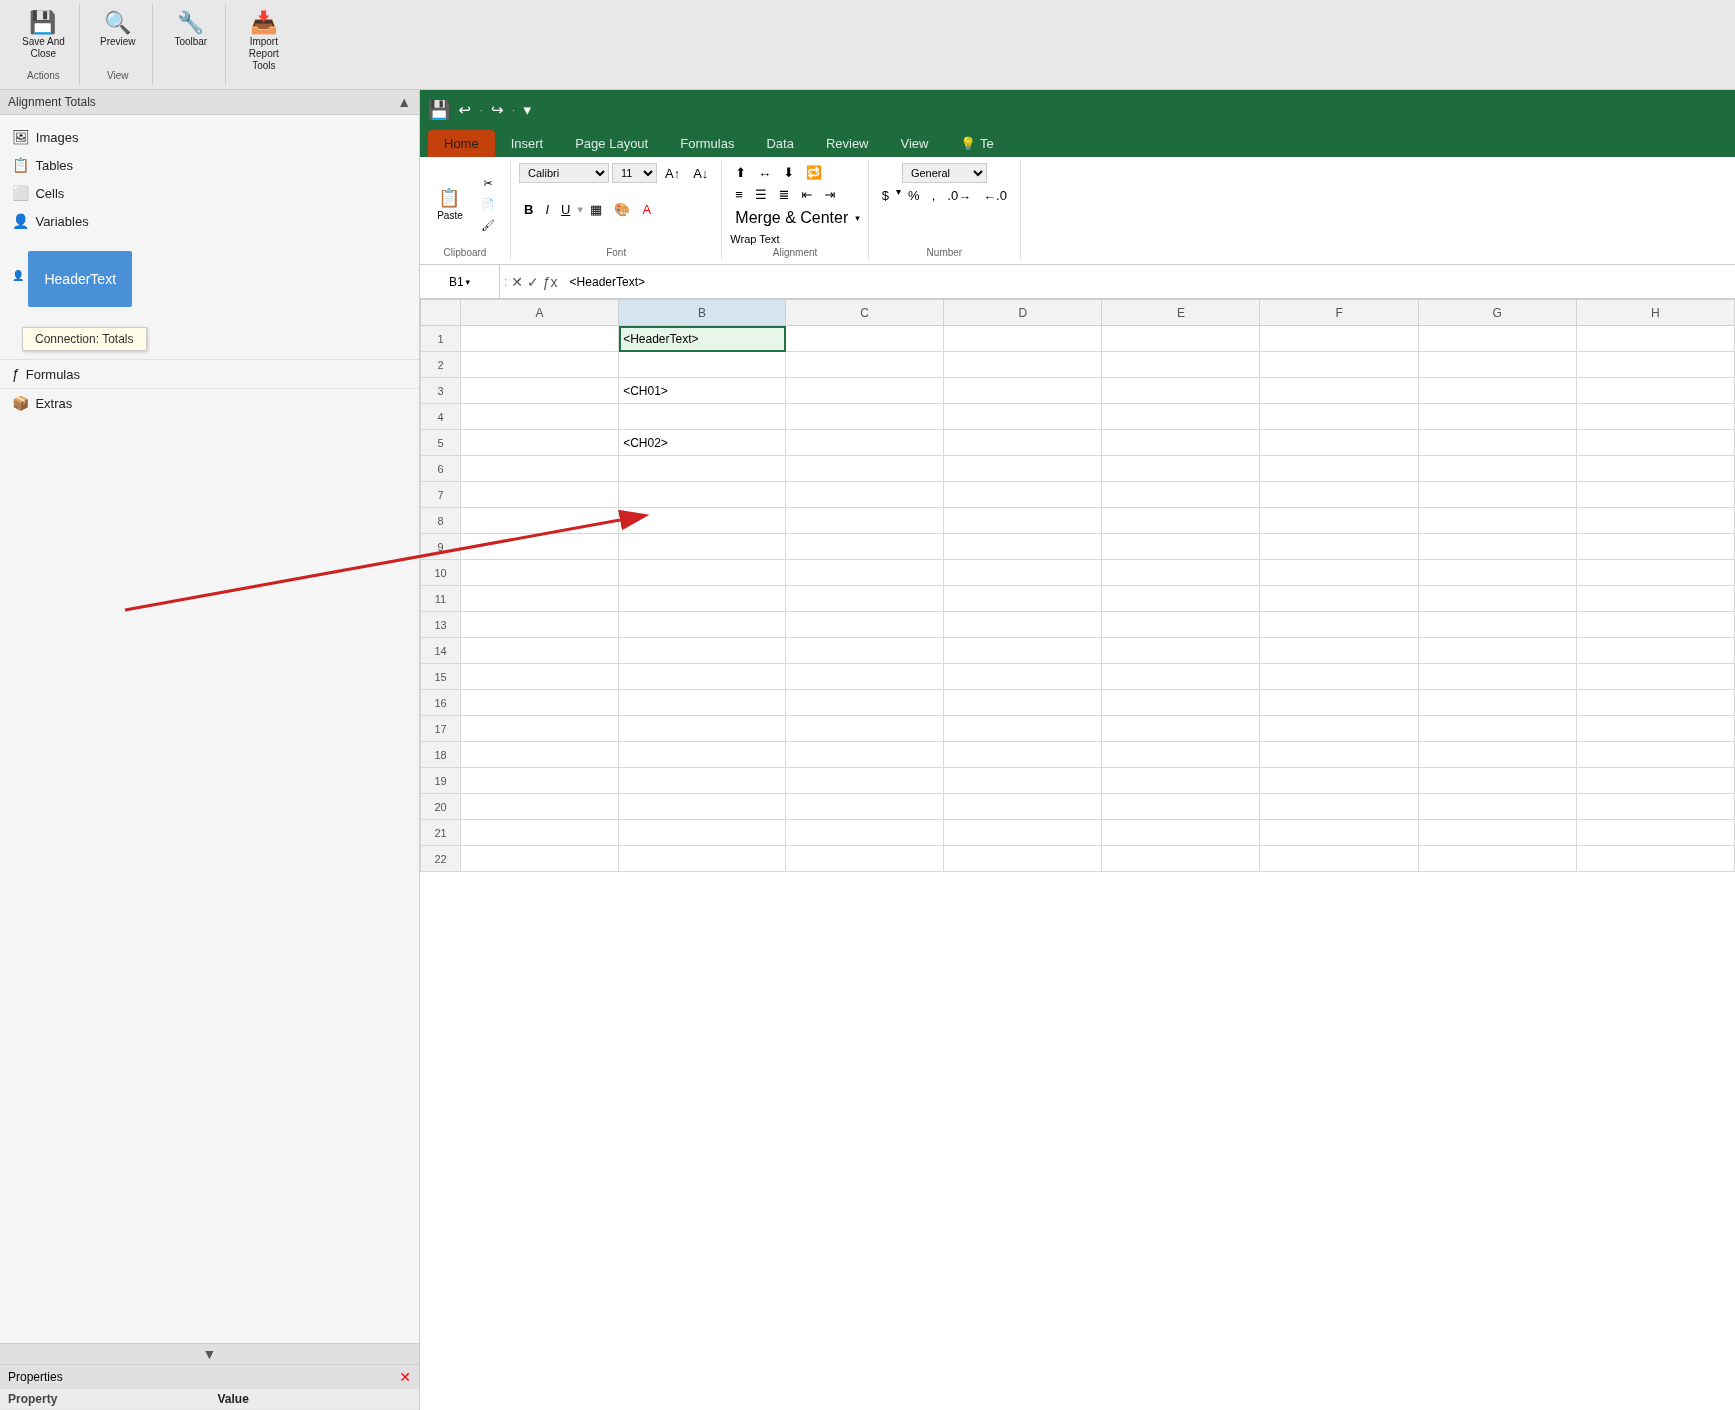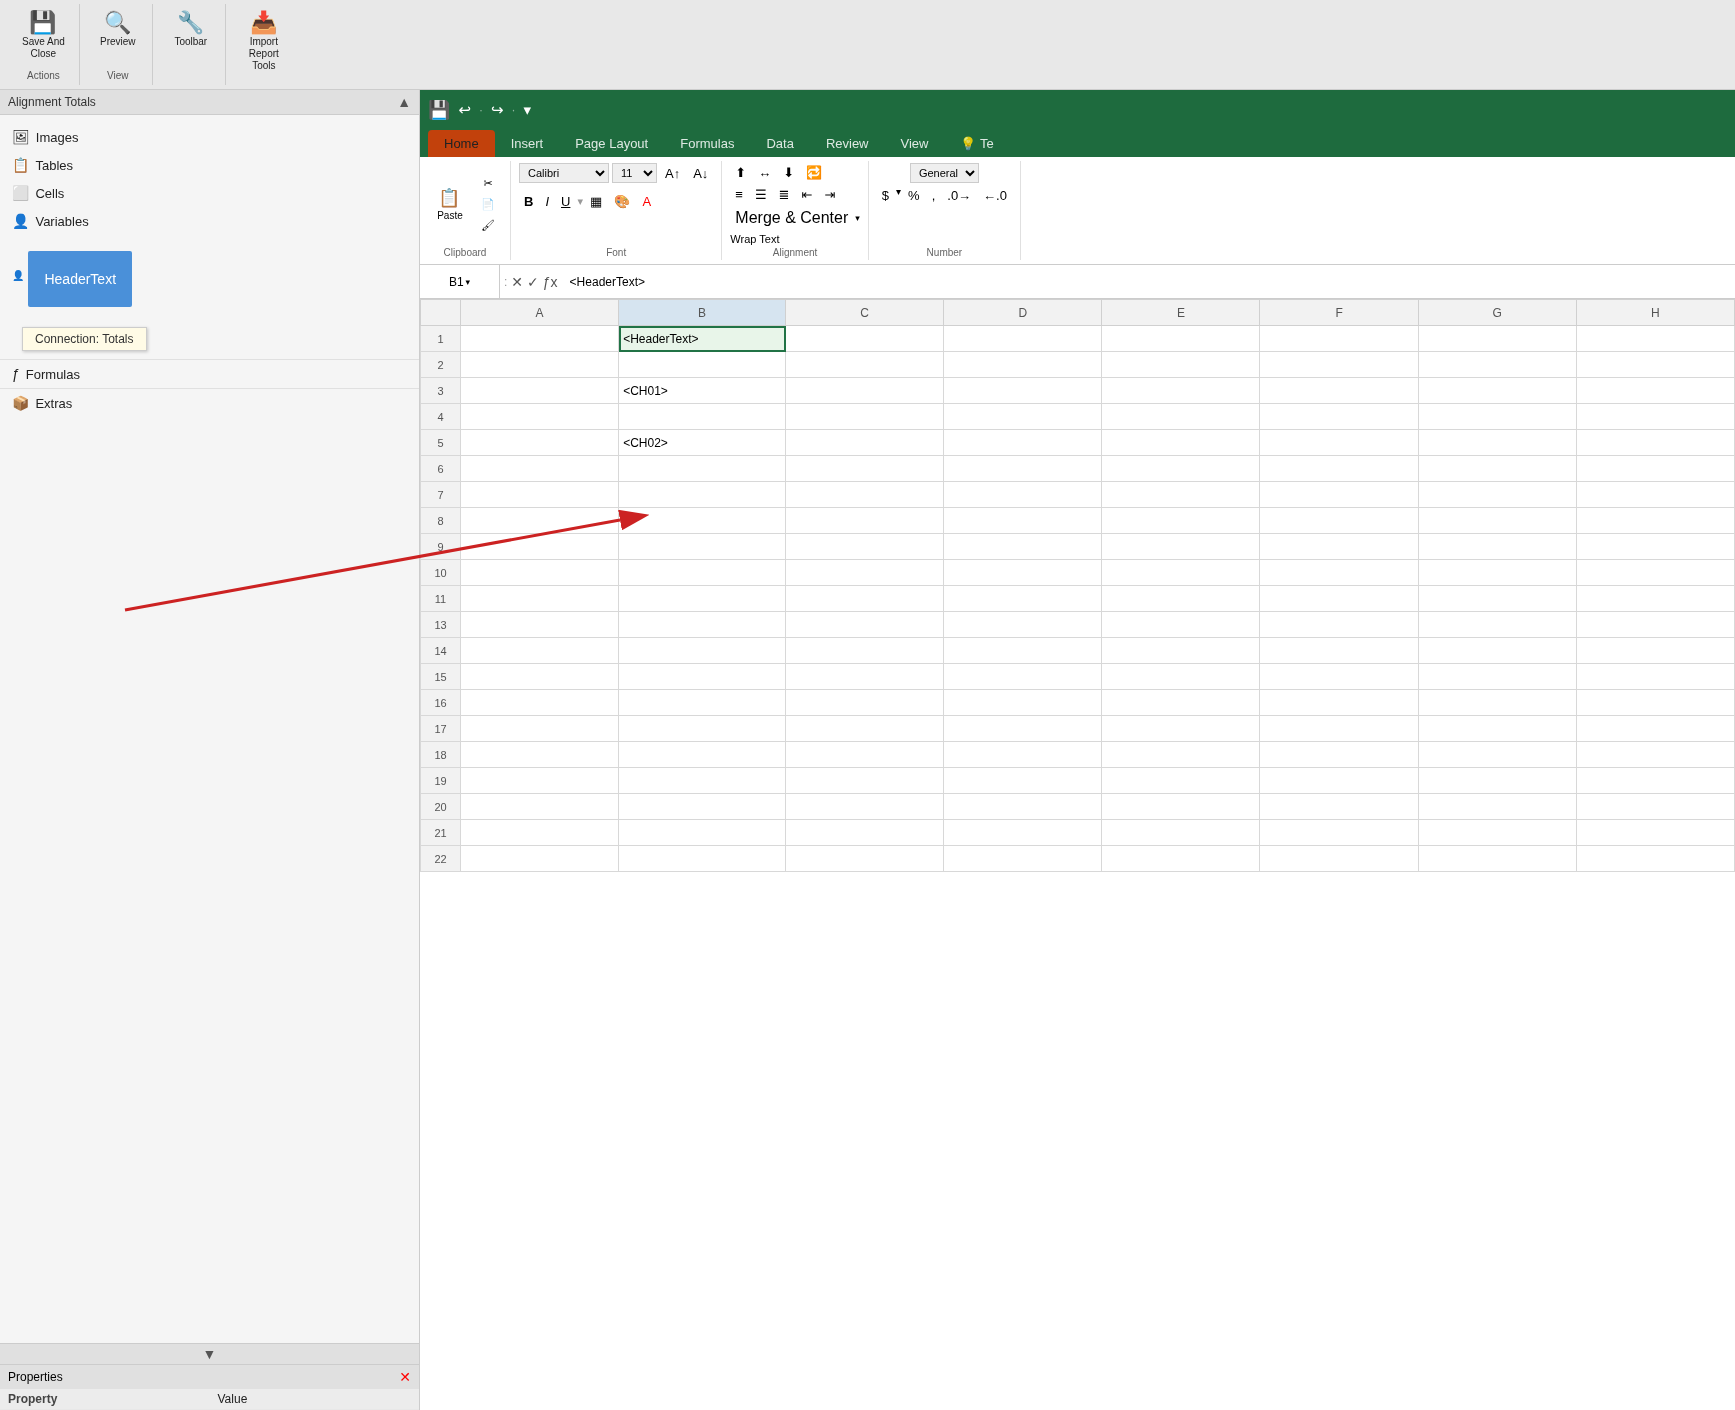--- a/index.html
+++ b/index.html
@@ -343,21 +343,21 @@
       outline-offset: -2px;
     }
     .col-B-header { background: #d6e4f0 !important; }
 
     
     .left-panel-content::-webkit-scrollbar { width: 8px; }
     .left-panel-content::-webkit-scrollbar-track { background: #f0f0f0; }
     .left-panel-content::-webkit-scrollbar-thumb { background: #bbb; border-radius: 4px; }
 
     .number-section { min-width: 110px; }
-    .number-format { border: 1px solid #ccc; padding: 2px 4px; font-size: 11px; width: 69px; }
+    .number-format { border: 1px solid #ccc; padding: 2px 4px; font-size: 11px; width: 85px; }
   </style>
 </head>
 <body>
 
 <div class="toolbar-bar">
   <div class="toolbar-group">
     <div class="toolbar-btn">
       <span class="btn-icon">💾</span>
       <span class="btn-label" style="white-space:pre;">Save And
 Close</span>
@@ -449,21 +449,21 @@
 
     <div class="properties-panel">
       <div class="properties-header">
         <span>Properties</span>
         <button class="panel-scroll-btn" style="color:red;">✕</button>
       </div>
       <table class="properties-table">
         <tbody>
             <tr>
           <td class="col-prop" style="font-weight:bold;background:#ececec;">Property</td>
-          <td class="col-val" style="font-weight:normal;background:#ececec;">Value</td>
+          <td class="col-val" style="font-weight:bold;background:#ececec;">Value</td>
         </tr>
       </tbody>
         </table>
     </div>
 
   </div>
 
   <div class="excel-panel">
 
     <div class="excel-ribbon-top">
@@ -520,21 +520,21 @@
             </div>
             <div class="ribbon-btn" style="min-width:28px;">
               <span>🖌</span>
             </div>
           </div>
         </div>
         <div class="ribbon-section-label">Clipboard</div>
       </div>
 
       <div class="ribbon-section">
-        <div class="ribbon-section-content" style="flex-direction:column;align-items:flex-start;gap:9px;">
+        <div class="ribbon-section-content" style="flex-direction:column;align-items:flex-start;gap:17px;">
           <div style="display:flex;gap:3px;align-items:center;">
             <select class="font-select">
               <option>Calibri</option>
             </select>
             <select class="font-size-select">
               <option>11</option>
             </select>
             <button class="format-btn">A↑</button>
             <button class="format-btn">A↓</button>
           </div>

